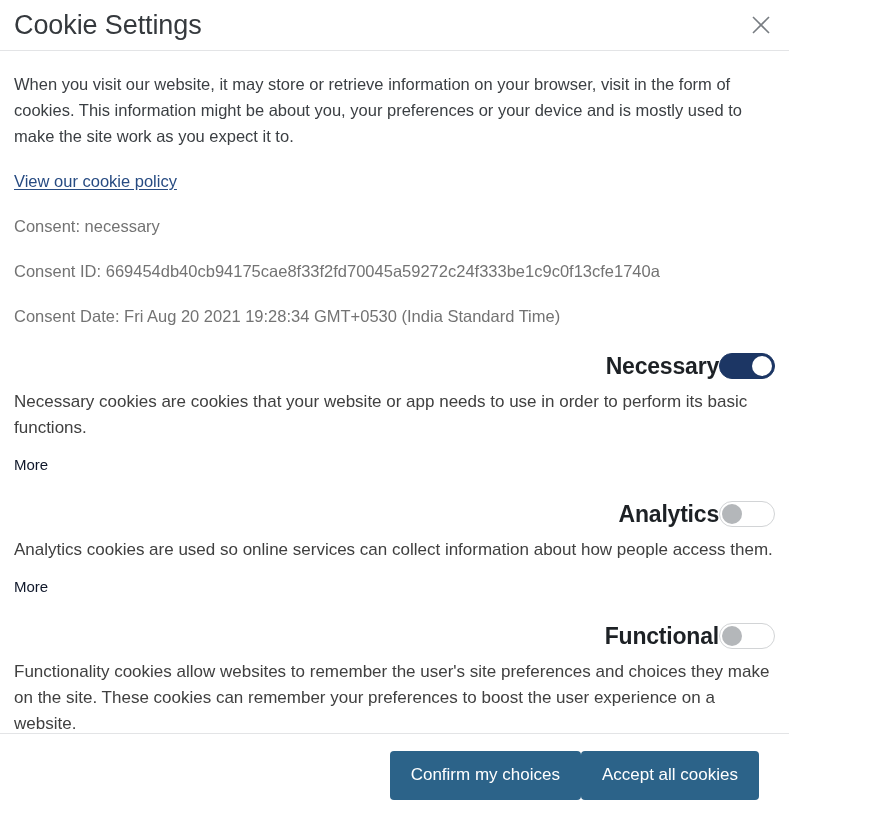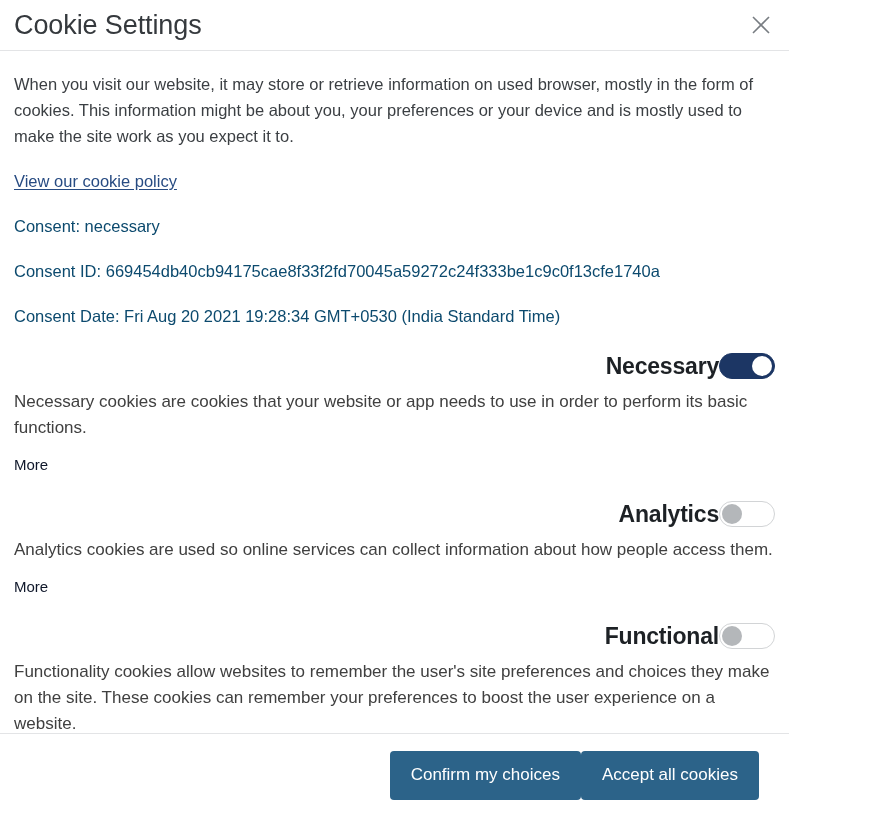--- a/index.html
+++ b/index.html
@@ -87,21 +87,21 @@
     line-height: 22px;
     color: #274b82;
     text-decoration: underline;
     text-underline-offset: 2px;
     cursor: pointer;
   }
 
   .consent-line {
     font-size: 16.5px;
     line-height: 22px;
-    color: #0c4a6e;
+    color: #737373;
     margin-top: 23px;
     white-space: nowrap;
   }
 
   
   .category {
     position: relative;
     margin-top: 22px;
   }
   .category-head {
@@ -205,21 +205,21 @@
         <svg width="22" height="22" viewBox="0 0 22 22" aria-hidden="true">
           <line x1="3" y1="3" x2="19" y2="19" stroke="#787d82" stroke-width="1.6"></line>
           <line x1="19" y1="3" x2="3" y2="19" stroke="#787d82" stroke-width="1.6"></line>
         </svg>
       </span>
     </button>
   </div>
 
   <div class="dialog-body">
 
-    <p class="intro-text">When you visit our website, it may store or retrieve information on used browser, mostly in the form of cookies. This information might be about you, your preferences or your device and is mostly used to make the site work as you expect it to.</p>
+    <p class="intro-text">When you visit our website, it may store or retrieve information on your browser, visit in the form of cookies. This information might be about you, your preferences or your device and is mostly used to make the site work as you expect it to.</p>
 
     <div class="policy-link-row">
       <span class="policy-link">View our cookie policy</span>
     </div>
 
     <div class="consent-line">Consent: necessary</div>
     <div class="consent-line">Consent ID: 669454db40cb94175cae8f33f2fd70045a59272c24f333be1c9c0f13cfe1740a</div>
     <div class="consent-line">Consent Date: Fri Aug 20 2021 19:28:34 GMT+0530 (India Standard Time)</div>
 
     <div class="category">

